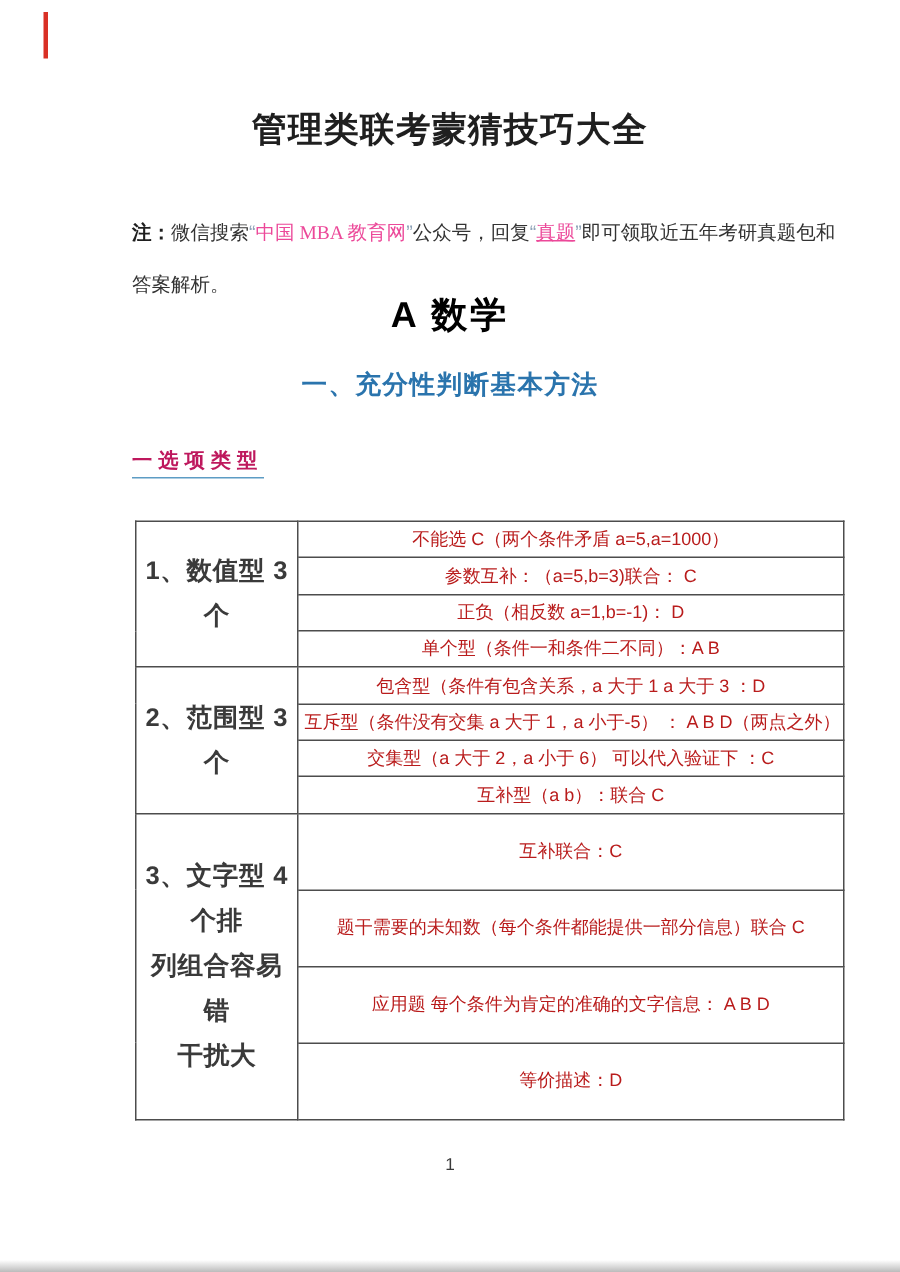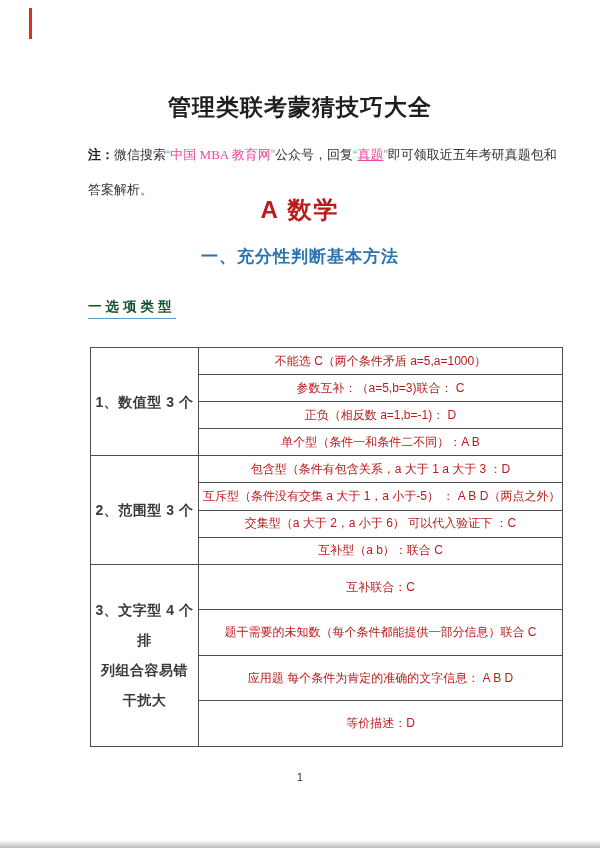--- a/index.html
+++ b/index.html
@@ -12,74 +12,74 @@
     color:#333;
   }
   .abs { position:absolute; }
 
   #red-mark {
     left:29px; top:8px; width:3px; height:31px;
     background:#d93025;
   }
 
   #page-title {
-    left:0; right:0; top:92px;
+    left:0; right:0; top:71px;
     text-align:center;
     font-size:23px; font-weight:bold; color:#1f1f1f;
     letter-spacing:1px;
   }
 
   #note {
     left:88px; top:124px; width:455px;
     font-size:13px; line-height:35px; color:#333;
     white-space:nowrap;
   }
   #note .note-bold { font-weight:bold; color:#1f1f1f; }
   #note .note-quote { color:#8fa3b8; }
   #note .note-link { color:#ec4899;font-family:Liberation Serif, serif; }
   #note .note-underline { text-decoration:underline; }
 
   #heading-a {
     left:0; right:0; top:194px;
     text-align:center;
-    font-size:24px; font-weight:bold; color:#b91c1c;
+    font-size:24px; font-weight:bold; color:#000000;
     letter-spacing:2px;
   }
 
   #subheading {
     left:0; right:0; top:245px;
     text-align:center;
     font-size:17px; font-weight:600; color:#2a74ad;
     letter-spacing:1px;
   }
 
   #list-label {
     left:88px; top:298px;
-    font-size:13.5px; font-weight:600; color:#14532d;
+    font-size:13.5px; font-weight:600; color:#be185d;
     letter-spacing:4px;
     border-bottom:1px solid #5d9cc4;
     padding-bottom:2px;
   }
 
   #table-wrap { left:90px; top:347px; }
   table {
     border-collapse:collapse;
     table-layout:fixed;
     width:473px; height:400px;
   }
   td {
     border:1px solid #4d4d4d;
     text-align:center;
     vertical-align:middle;
     padding:0 4px;
     overflow:hidden;
   }
   td.group-cell {
     width:99px;
-    font-size:14px; font-weight:600; color:#3a3a3a;
+    font-size:17px; font-weight:600; color:#3a3a3a;
     line-height:30px;
     letter-spacing:0.5px;
   }
   td.row-cell {
     font-size:12px; color:#b91c1c;
     white-space:nowrap;
   }
 
   #page-number {
     left:0; right:0; top:771px;

